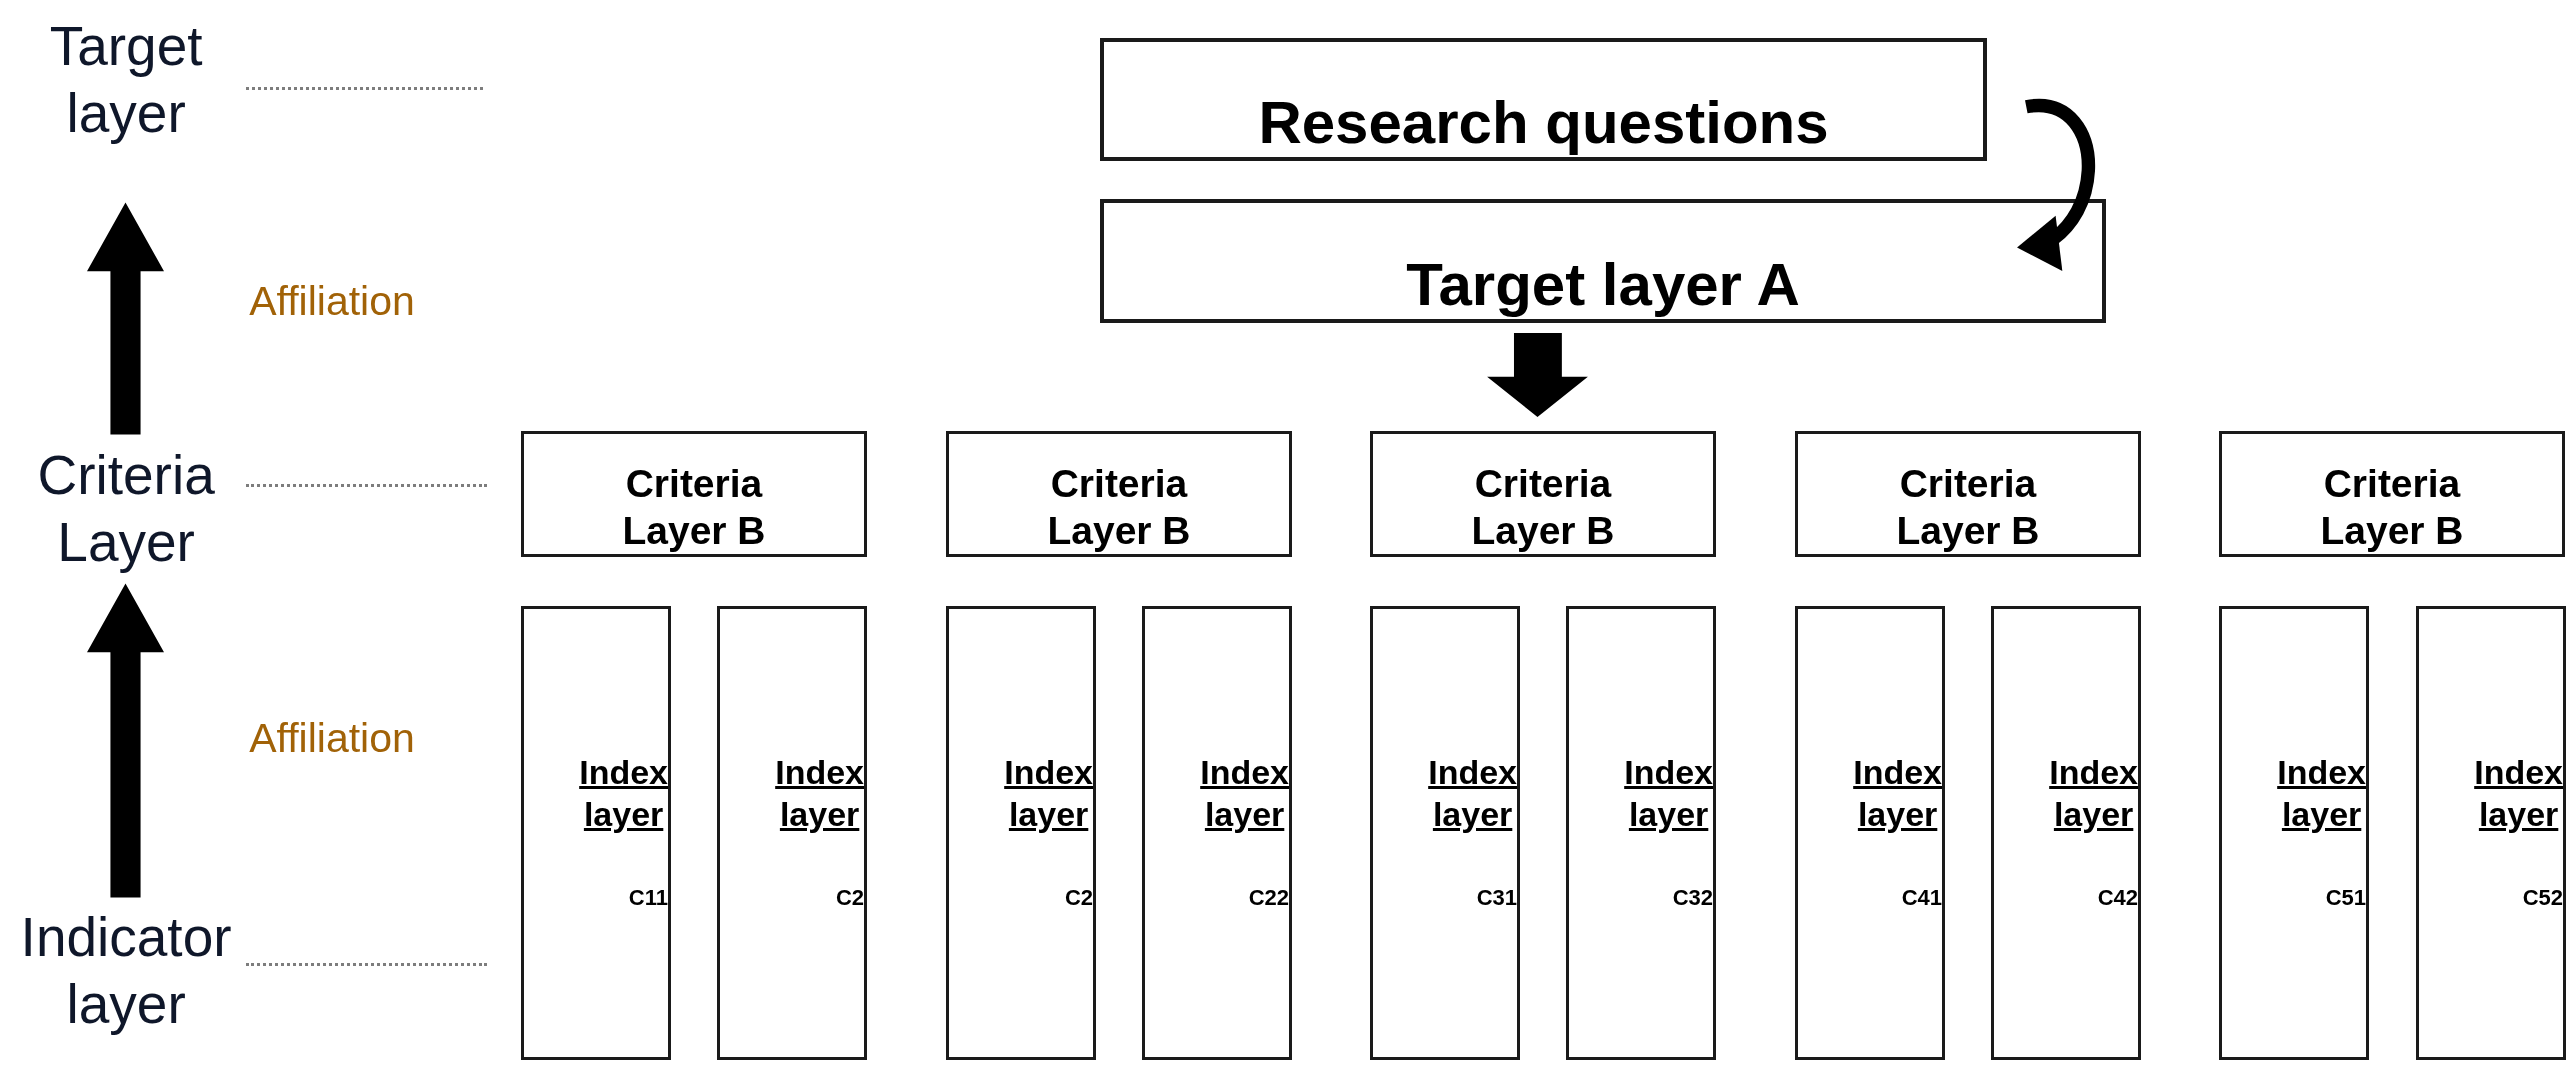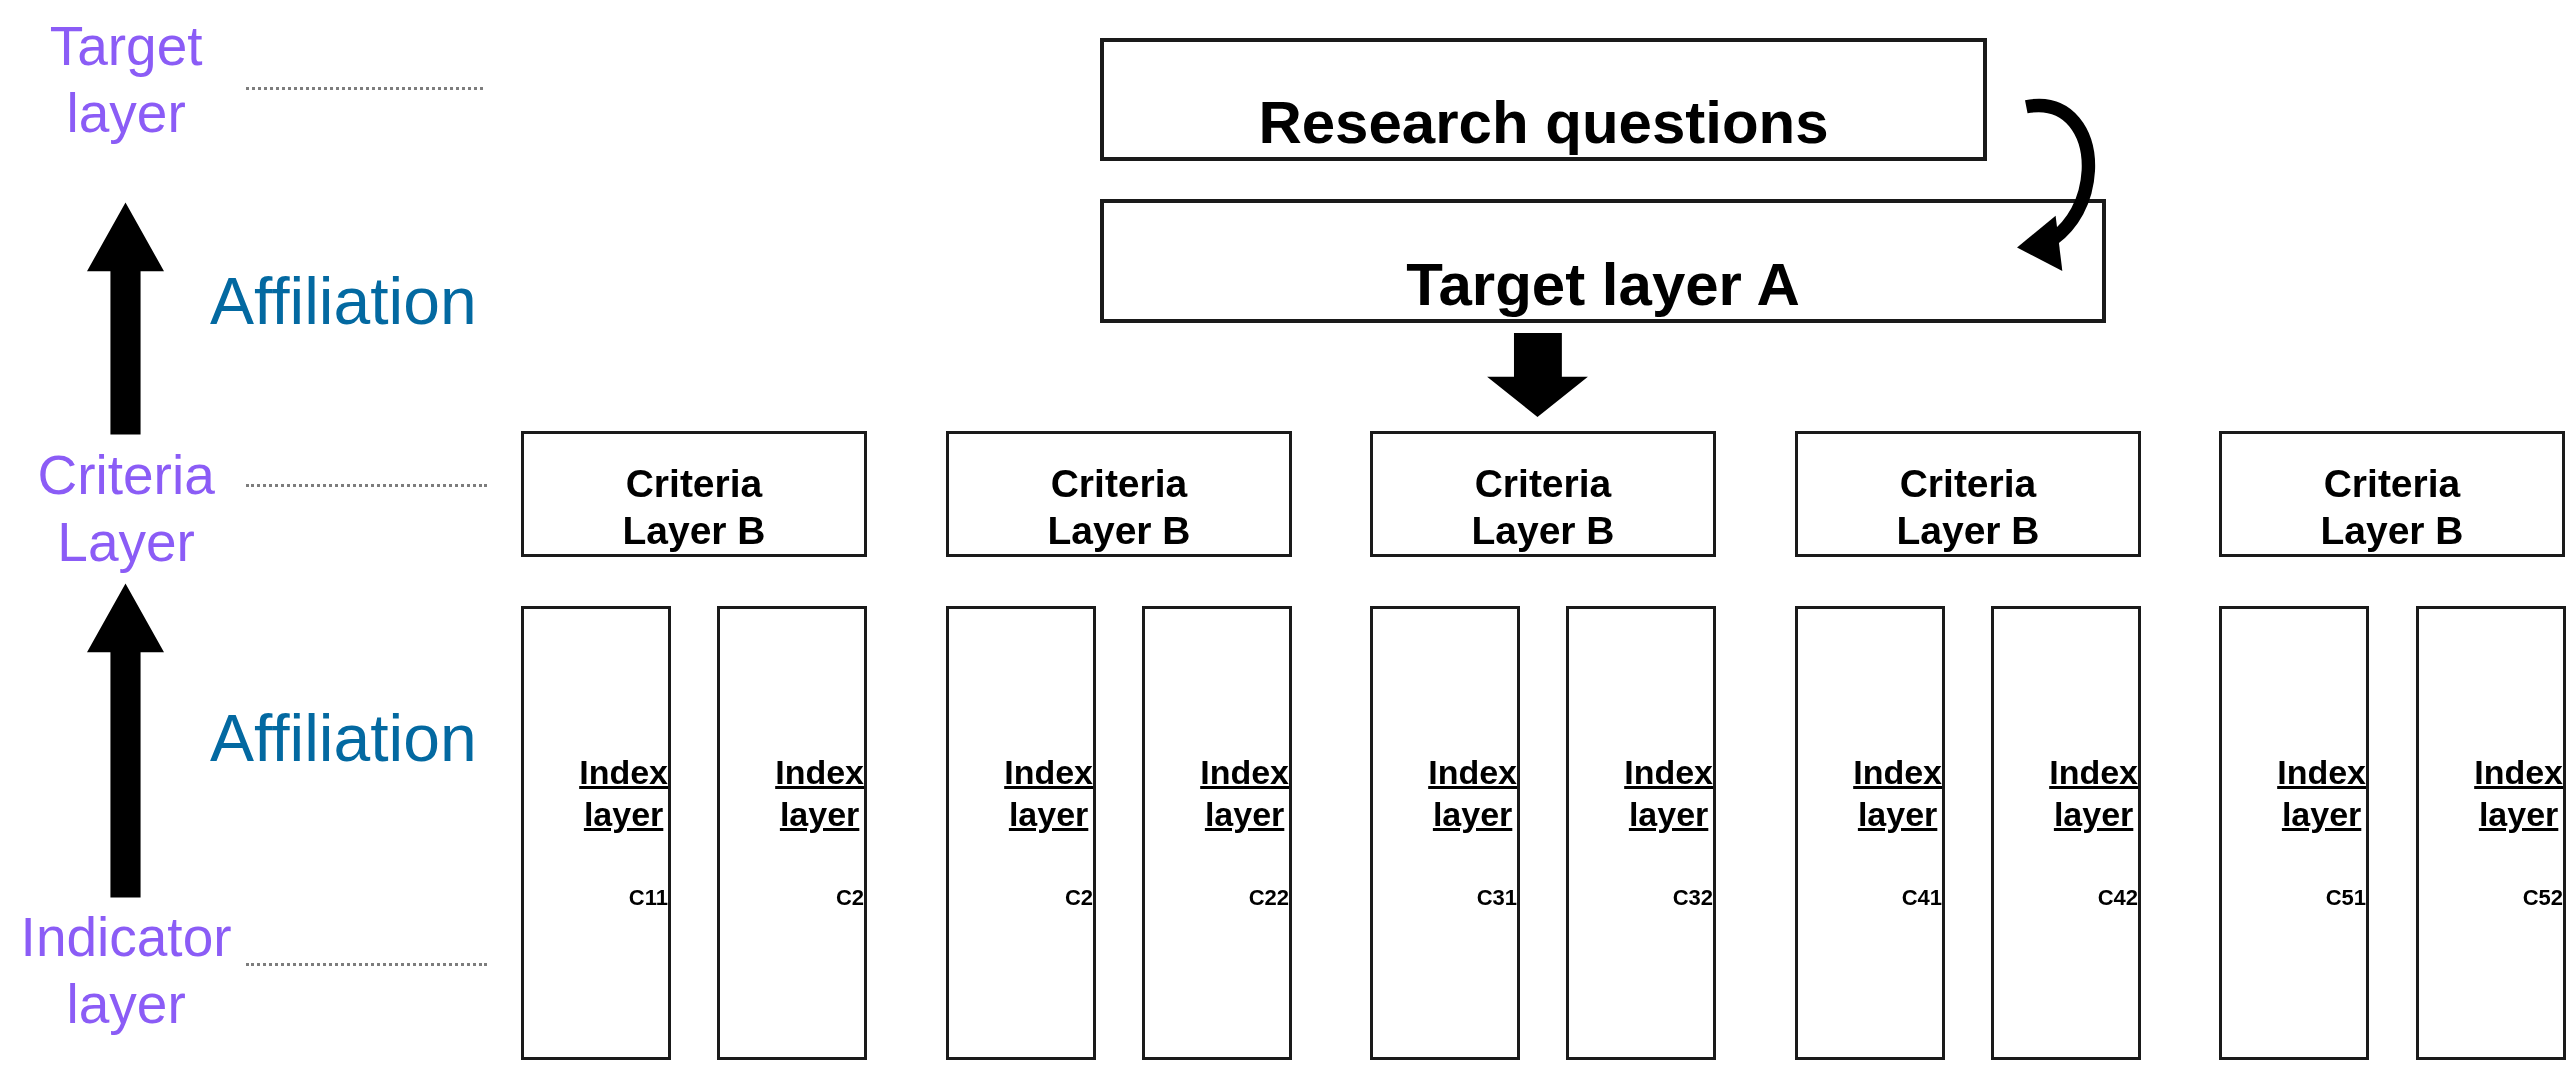--- a/index.html
+++ b/index.html
@@ -18,28 +18,28 @@
   }
   .abs { position: absolute; }
   .preline { white-space: pre-line; }
 
   
   .level-label {
     font-size: 55px;
     line-height: 67px;
     font-weight: 400;
     text-align: center;
-    color: #8b5cf6;
+    color: #0f172a;
   }
   .affiliation-label {
-    font-size: 66px;
+    font-size: 41px;
     line-height: 52px;
     font-weight: 400;
     text-align: center;
-    color: #0369a1;
+    color: #a16207;
   }
 
   
   .dotted-line {
     height: 0;
     border-top: 3.4px dotted #7d7d7d;
   }
 
   
   .box {

